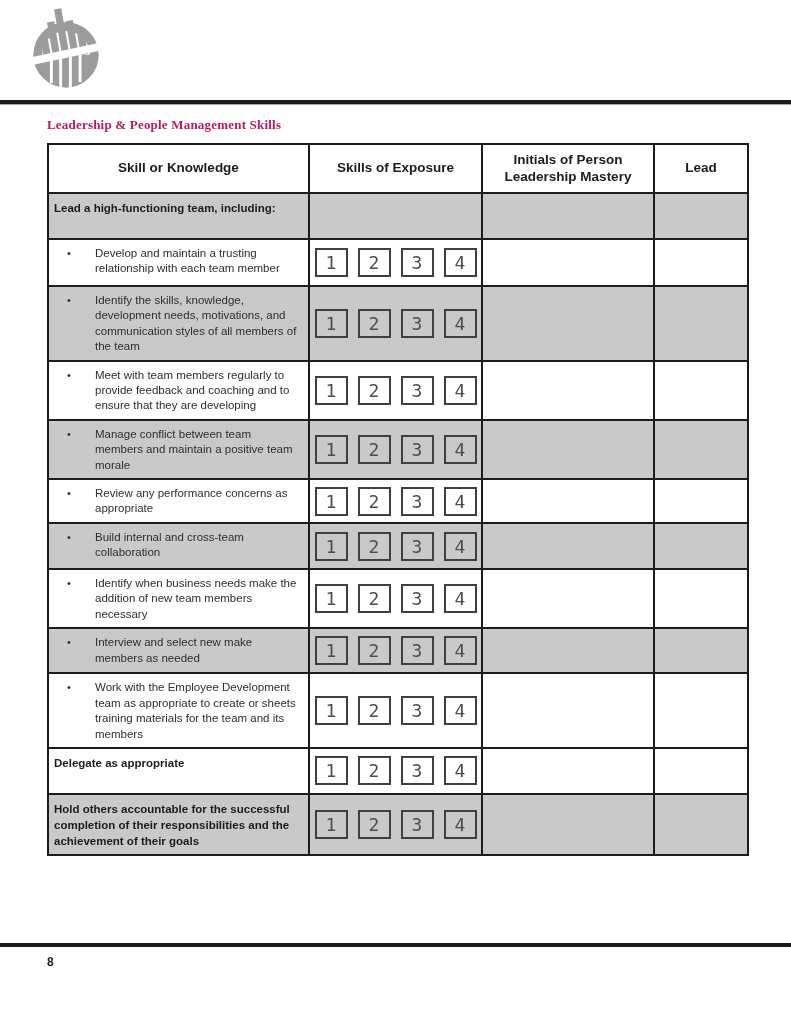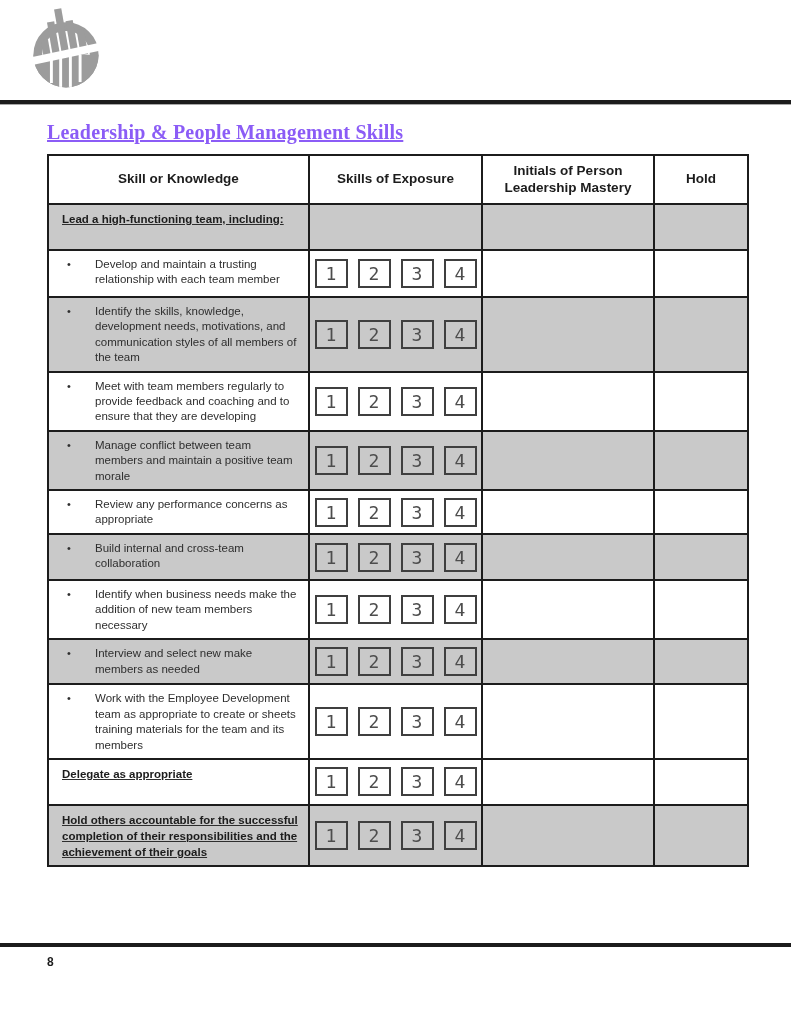--- a/index.html
+++ b/index.html
@@ -12,41 +12,41 @@
   }
   
   .logo{position:absolute;left:30px;top:6px;width:72px;height:84px;}
   .top-rule{
     position:absolute;left:0;top:100px;width:791px;height:4px;
     background:#1c1c1c;box-shadow:0 1px 0 #a8a8a8;
   }
   .page-title{
     position:absolute;left:47px;top:108px;
     font-family:"Liberation Serif","DejaVu Serif",serif;
-    font-size:20px;font-weight:bold;color:#8b5cf6;letter-spacing:.2px;text-decoration:underline;
+    font-size:13px;font-weight:bold;color:#be185d;letter-spacing:.2px;
   }
   
-  .table-wrap{position:absolute;left:47px;top:154px;width:698px;}
+  .table-wrap{position:absolute;left:47px;top:143px;width:698px;}
   table.skills{
     border-collapse:collapse;table-layout:fixed;width:700px;
     font-family:"Liberation Sans","DejaVu Sans",sans-serif;
   }
   table.skills th,table.skills td{border:2px solid #1c1c1c;}
   thead th{
     height:43px;background:#ffffff;
     font-size:13.5px;font-weight:bold;color:#1c1c1c;
     text-align:center;vertical-align:middle;padding:2px 10px;line-height:1.25;
   }
   tbody td{vertical-align:top;padding:0;}
   tr.shaded td{background:#c9c9c9;}
   .skill-cell{font-size:11.5px;color:#2e2e2e;line-height:1.34;}
   .skill-inner{display:flex;padding:6px 8px 5px 0;}
   .bullet-marker{flex:0 0 46px;box-sizing:border-box;padding-left:18px;font-size:11px;color:#2e2e2e;}
   .skill-text{flex:1;}
-  td.bold-row .skill-inner{padding-left:13px;text-decoration:underline;}
+  td.bold-row .skill-inner{padding-left:5px;}
   td.bold-row .skill-text{font-weight:bold;color:#1c1c1c;line-height:1.4;}
   .exposure-cell{vertical-align:middle !important;}
   .boxes{display:flex;justify-content:center;align-items:center;gap:10px;}
   .num-box{
     width:29px;height:25px;border:2px solid #3f3f3f;background:transparent;
     display:flex;align-items:center;justify-content:center;
     font-family:"DejaVu Sans Mono",monospace;font-size:18px;color:#4d4d4d;
   }
   
   .bottom-rule{position:absolute;left:0;top:943px;width:791px;height:4px;background:#1c1c1c;}
@@ -89,21 +89,21 @@
         <col style="width:261px">
           <col style="width:173px">
           <col style="width:172px">
           <col style="width:94px">
       </colgroup>
       <thead>
         <tr>
           <th>Skill or Knowledge</th>
           <th>Skills of Exposure</th>
           <th>Initials of Person Leadership Mastery</th>
-          <th>Hold</th>
+          <th>Lead</th>
         </tr>
       </thead>
       <tbody>
           <tr class="shaded" style="height: 46px;">
             <td class="skill-cell bold-row">
               <div class="skill-inner">
                 <span class="skill-text">Lead a high-functioning team, including:</span>
               </div>
             </td>
             <td class="exposure-cell"></td>

